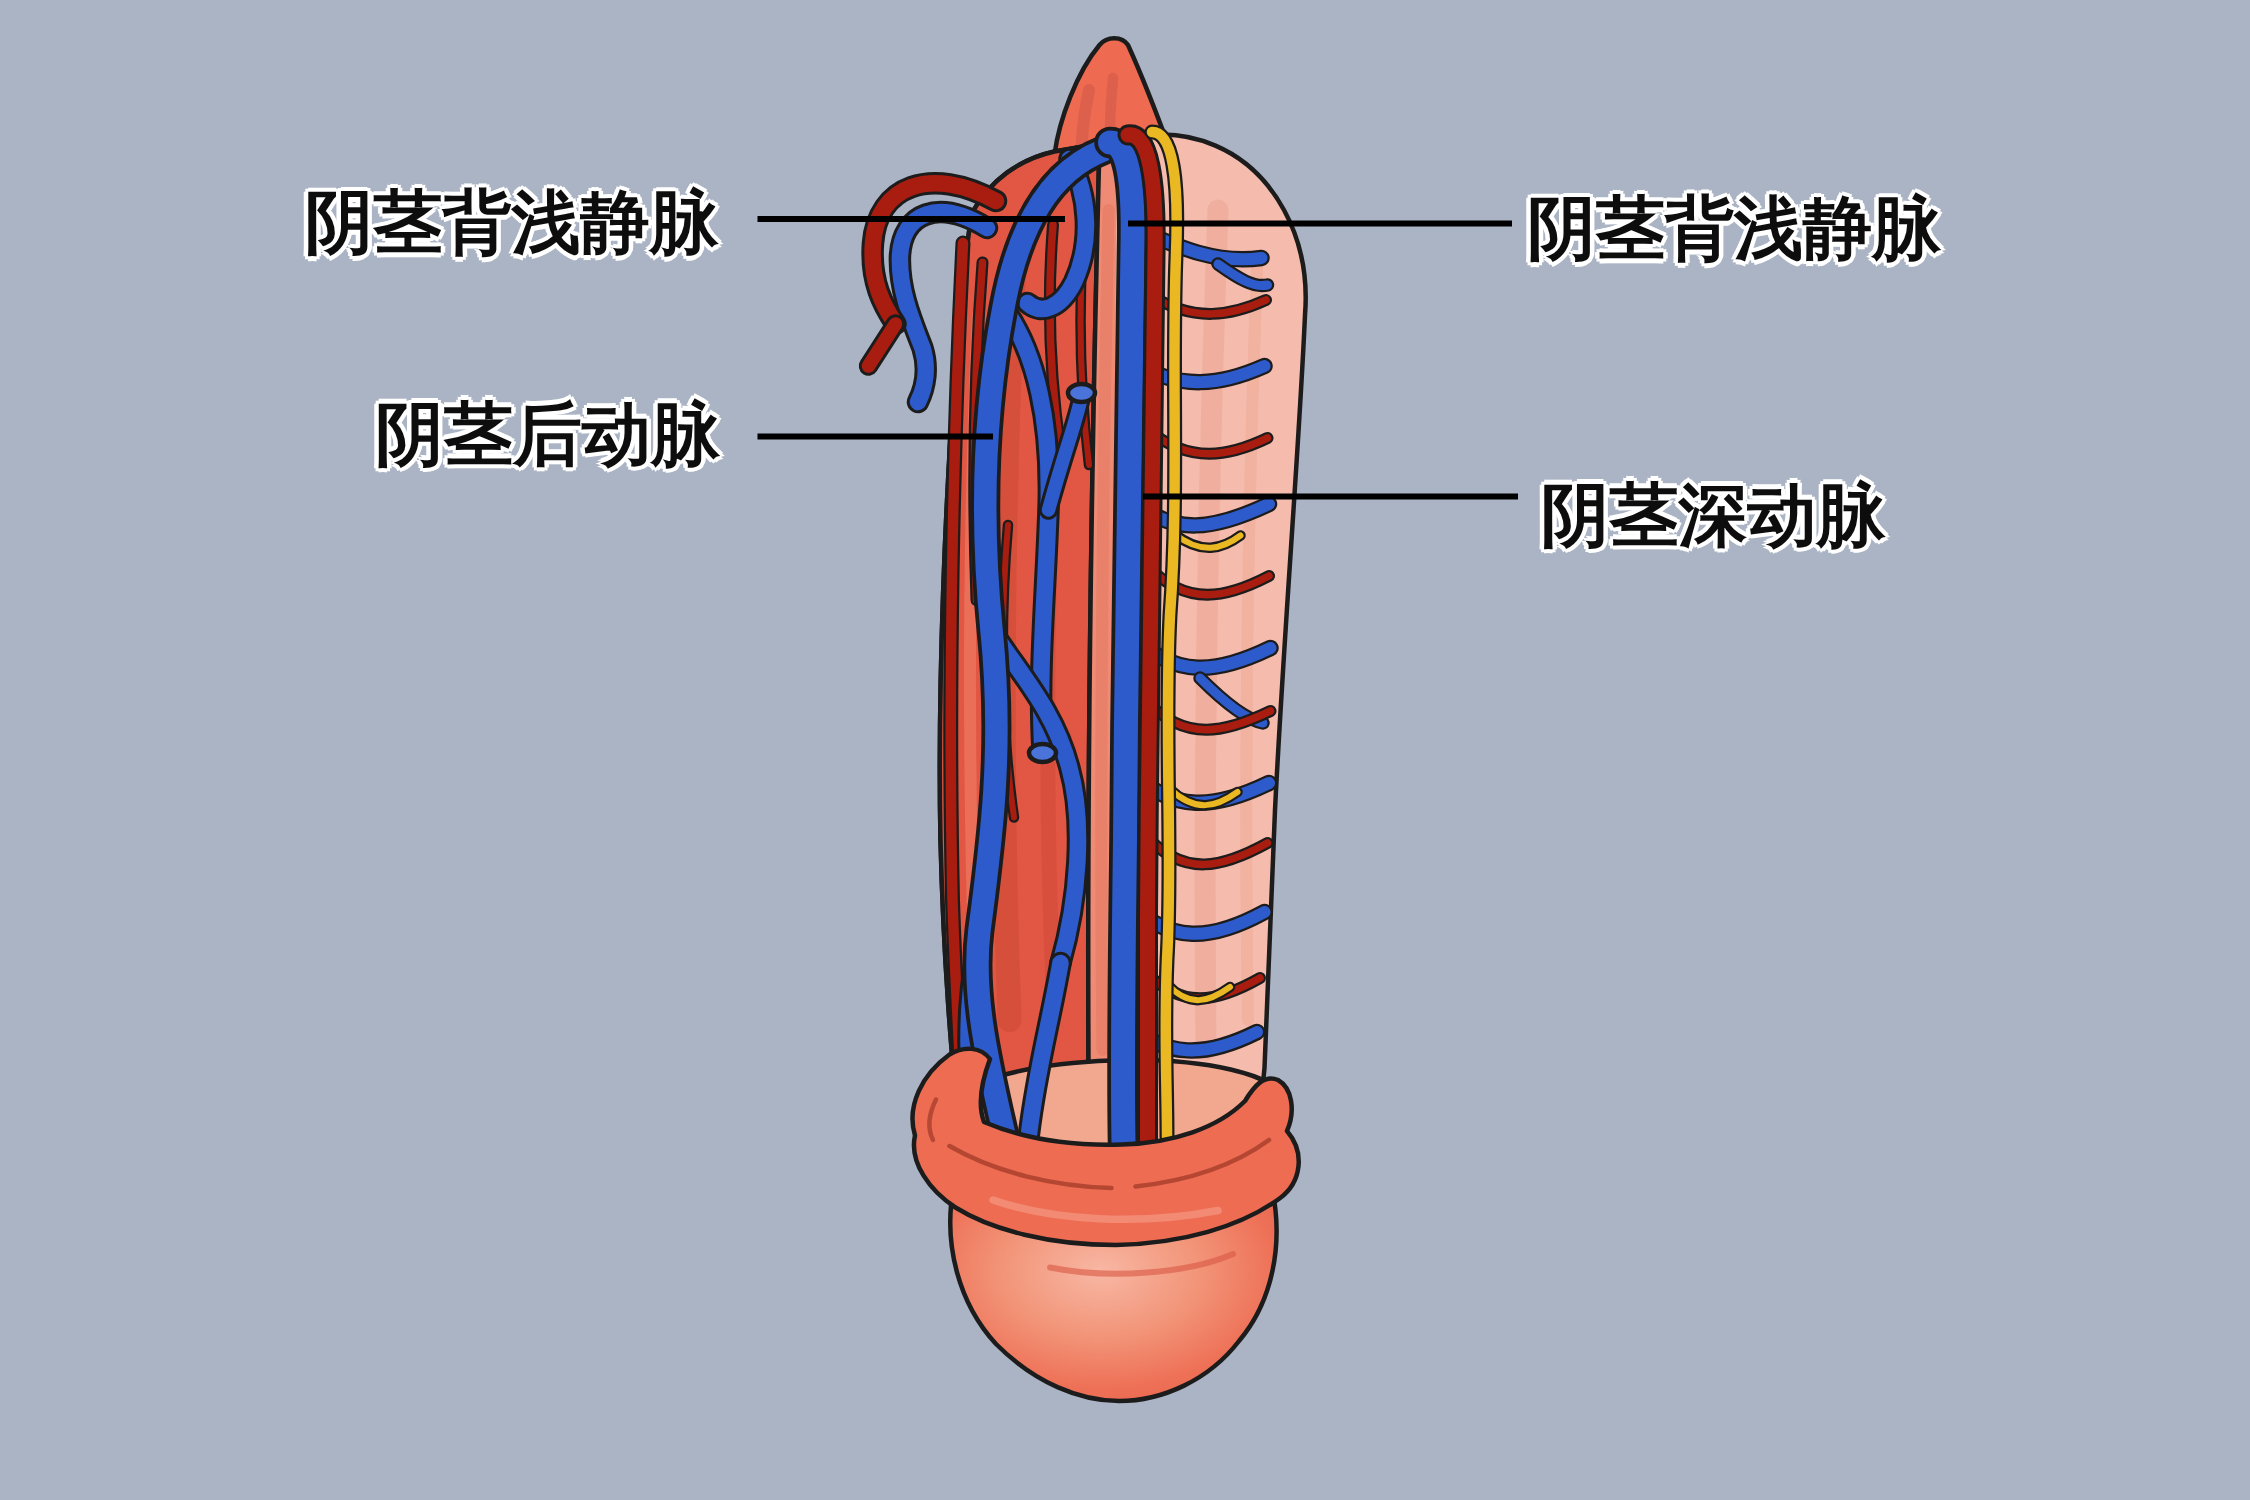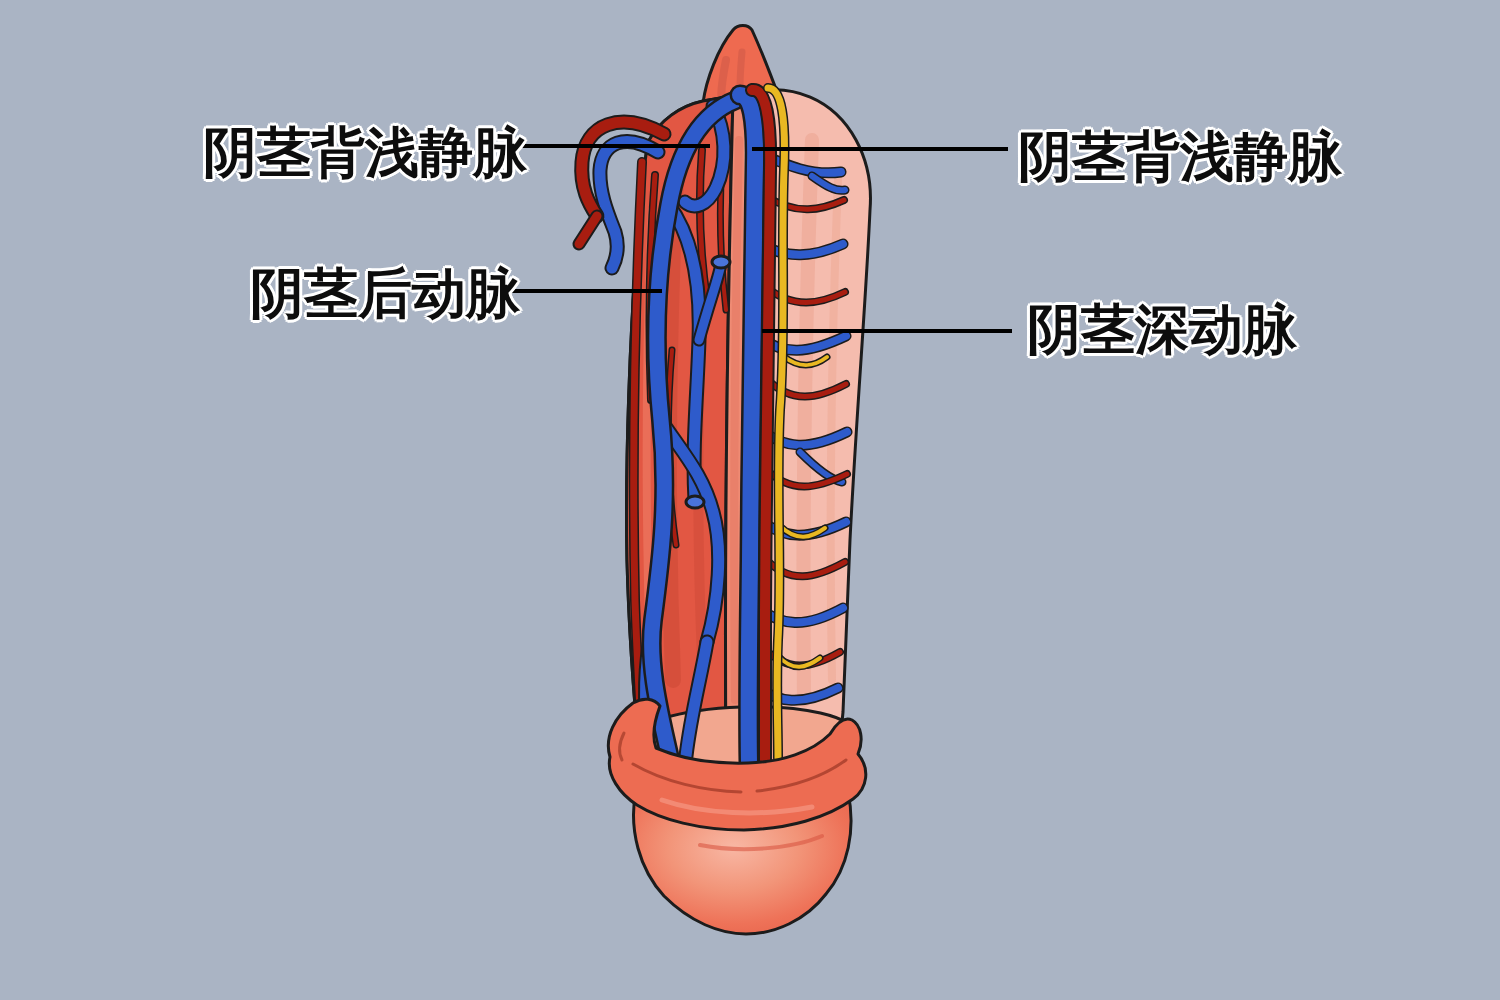--- a/index.html
+++ b/index.html
@@ -15,21 +15,21 @@
   .case{fill:none;stroke:#1c1c1c;stroke-linecap:round;stroke-linejoin:round}
   .vein{fill:none;stroke:var(--vein-blue,#2e5bcb);stroke-linecap:round;stroke-linejoin:round}
   .art{fill:none;stroke:var(--artery-red,#a81d10);stroke-linecap:round;stroke-linejoin:round}
   .nrv{fill:none;stroke:var(--nerve-yellow,#e9b822);stroke-linecap:round;stroke-linejoin:round}
   .shade{fill:none;stroke-linecap:round}
   .tissue{stroke:#1c1c1c;stroke-width:3;stroke-linejoin:round}
   
   .lbl{
     position:absolute;
     font-weight:bold;
-    font-size:54px;
+    font-size:46px;
     line-height:1.1;
     color:var(--label-text,#0d0d0d);
     white-space:nowrap;
     text-shadow:
       3px 0 0 #fff,-3px 0 0 #fff,0 3px 0 #fff,0 -3px 0 #fff,
       2px 2px 0 #fff,-2px 2px 0 #fff,2px -2px 0 #fff,-2px -2px 0 #fff;
   }
   .leader{
     position:absolute;
     height:4px;
@@ -243,14 +243,14 @@
   </svg>
 
   <div class="leader" style="left:505px;top:144px;width:205px"></div>
   <div class="leader" style="left:752px;top:147px;width:256px"></div>
   <div class="leader" style="left:505px;top:289px;width:157px"></div>
   <div class="leader" style="left:762px;top:329px;width:250px"></div>
 
   <div class="lbl" style="left:203px;top:123px">阴茎背浅静脉</div>
   <div class="lbl" style="left:1018px;top:127px">阴茎背浅静脉</div>
   <div class="lbl" style="left:250px;top:264px">阴茎后动脉</div>
-  <div class="lbl" style="left:1027px;top:300px">阴茎深动脉</div>
+  <div class="lbl" style="left:1027px;top:318px">阴茎深动脉</div>
 </div>
 
 </body></html>

